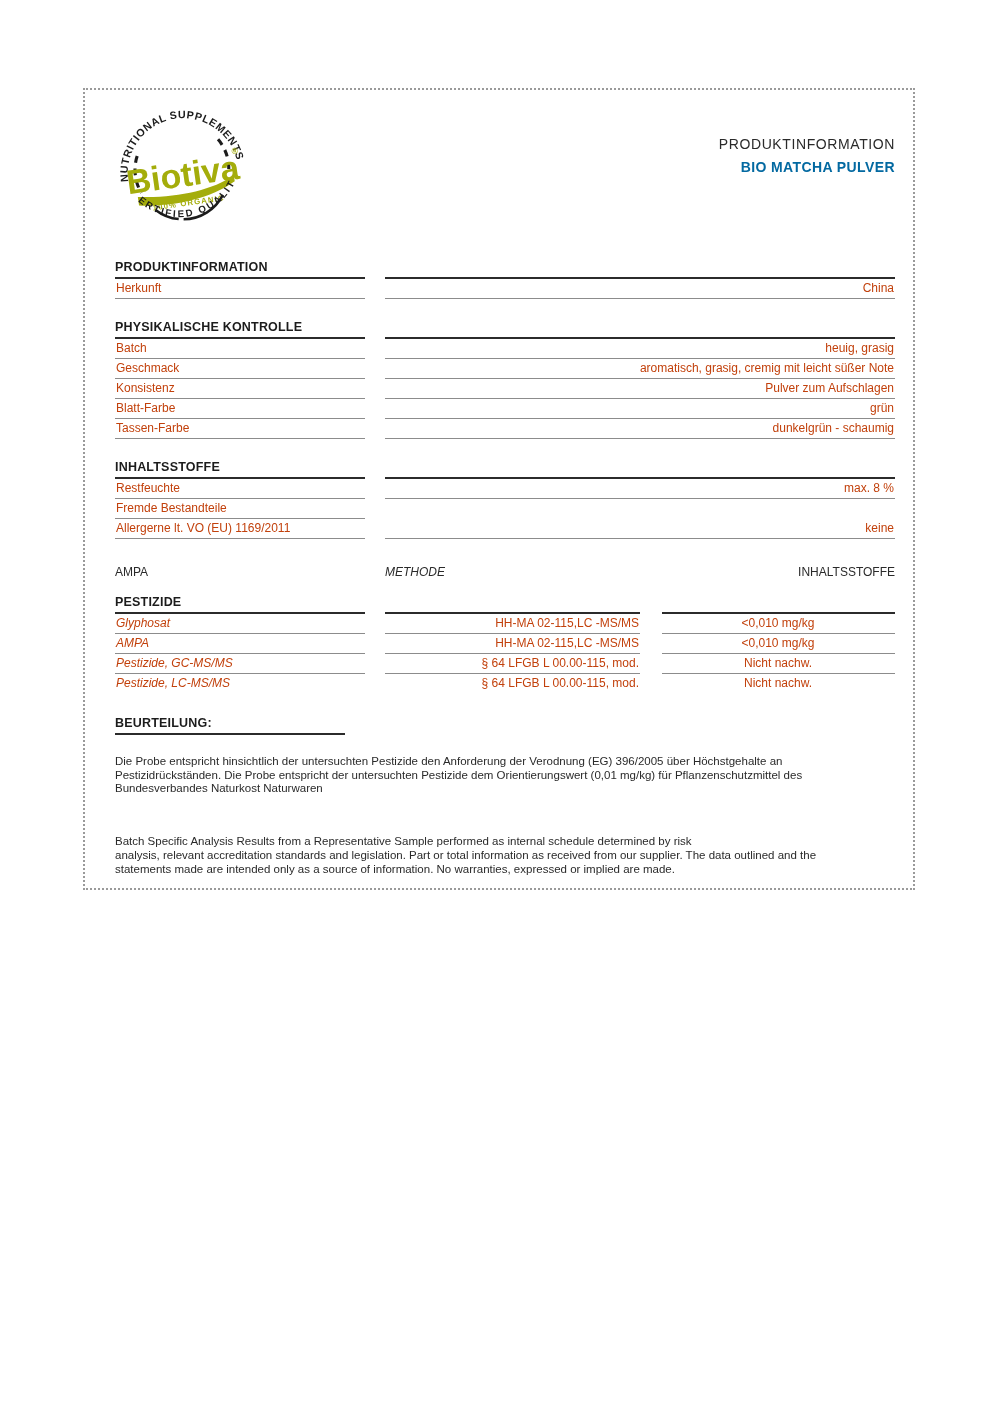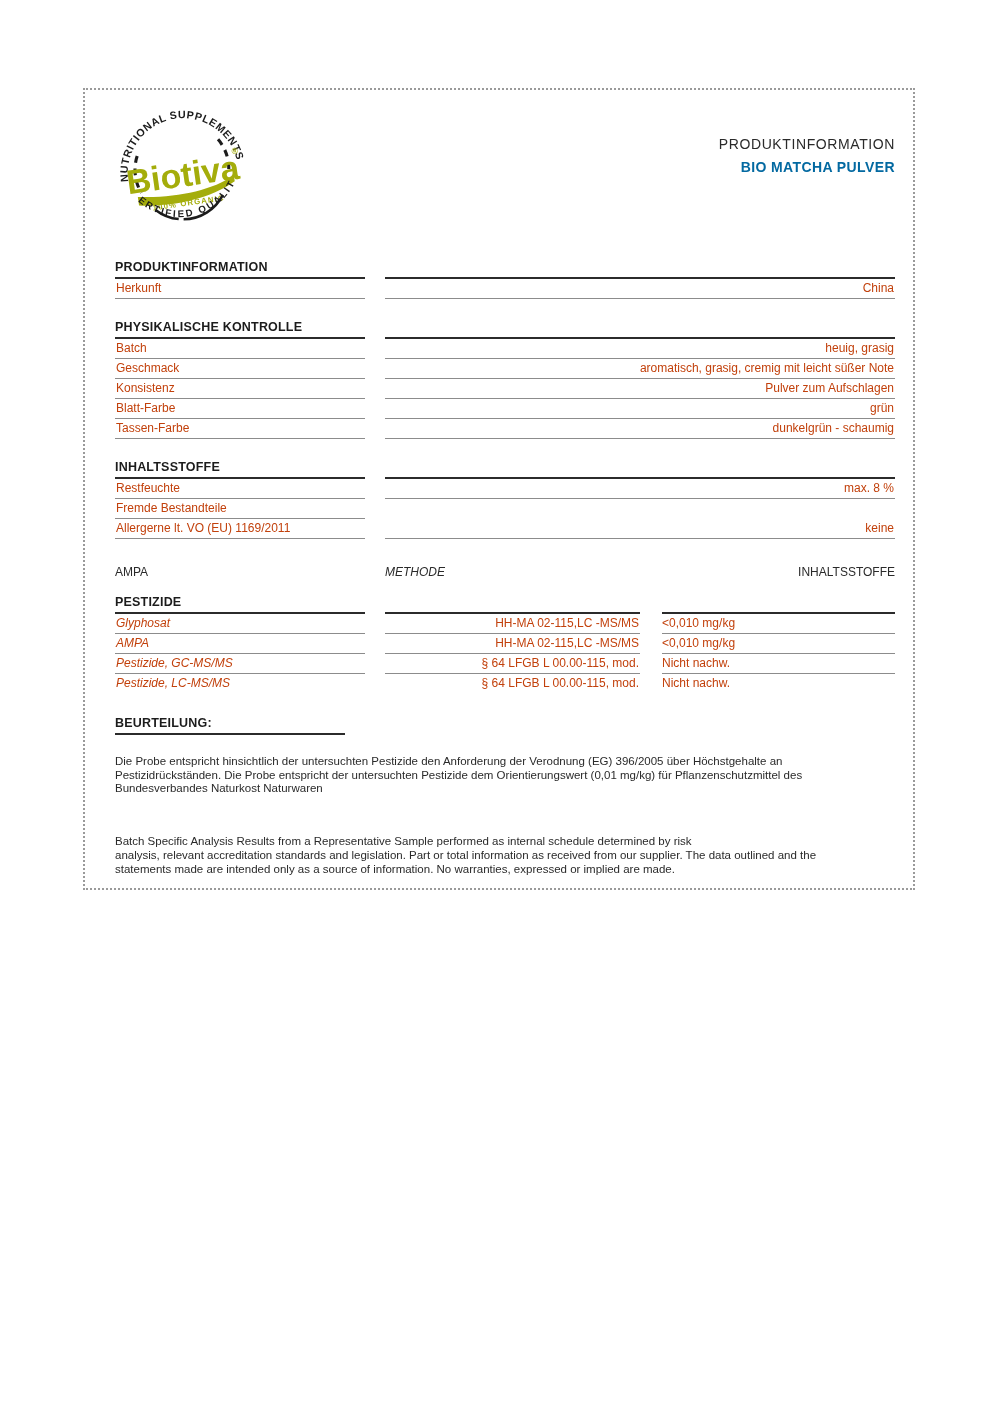--- a/index.html
+++ b/index.html
@@ -38,21 +38,21 @@
 
   
   .colhead { margin-top:26px; font-size:12px; color:#2a2a2a; height:15px; }
   .c1 { width:250px; margin-right:20px; }
   .c2 { width:255px; margin-right:40px; text-align:left; }
   .c3 { flex:1; text-align:right; }
   .italic { font-style:italic; }
   .ptable-head { margin-top:15px; }
   .cell.m { width:255px; margin-right:22px; text-align:right; padding-right:1px; }
   .cell.lab3 { width:250px; margin-right:20px; padding-left:1px;font-style:italic; }
-  .cell.sp { flex:1; text-align:left; padding-right:1px; }
+  .cell.sp { flex:1; text-align:center; padding-right:1px; }
   .ptable .trow:last-child .cell { border-bottom:none; }
 
   
   .assess { margin-top:22px; }
   .rule2.short { width:250px; }
   .para { font-size:11.5px; line-height:13.5px; color:#2a2a2a; white-space:pre-line; max-width:782px; }
   .para.de { margin-top:20px; }
   .para.en { margin-top:38px; line-height:14px; }
 
   svg text { font-family:"Liberation Sans", sans-serif; }

